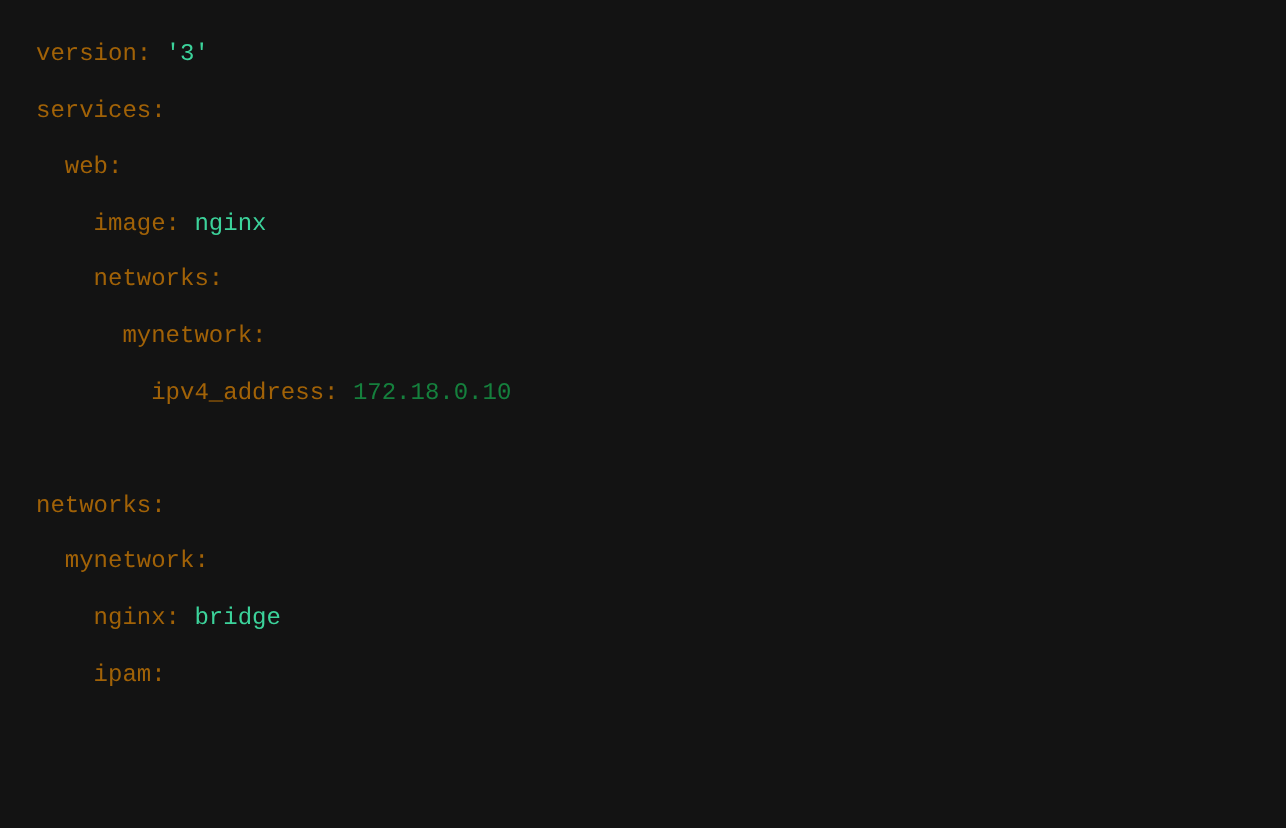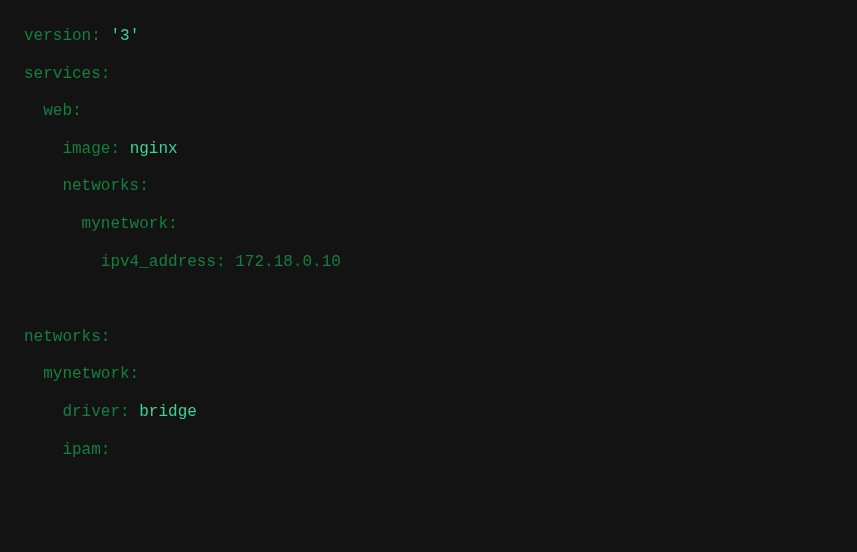--- a/index.html
+++ b/index.html
@@ -15,21 +15,21 @@
       padding: 18px 24px;
       color: #e6e6e6;
       width: 857px;
       height: 552px;
       overflow: hidden;
     }
     .line {
       white-space: pre;
     }
     .key {
-      color: #15803d;
+      color: #a16207;
     }
     .string {
       color: #3cd39b;
     }
     .number {
       color: #15803d;
     }
     .dash {
       color: #e6e6e6;
     }
@@ -41,15 +41,15 @@
   <div class="line"><span class="key">version:</span><span> </span><span class="string">'3'</span></div>
   <div class="line"><span class="key">services:</span></div>
   <div class="line"><span>  </span><span class="key">web:</span></div>
   <div class="line"><span>    </span><span class="key">image:</span><span> </span><span class="string">nginx</span></div>
   <div class="line"><span>    </span><span class="key">networks:</span></div>
   <div class="line"><span>      </span><span class="key">mynetwork:</span></div>
   <div class="line"><span>        </span><span class="key">ipv4_address:</span><span> </span><span class="number">172.18.0.10</span></div>
   <div class="line">&nbsp;</div>
   <div class="line"><span class="key">networks:</span></div>
   <div class="line"><span>  </span><span class="key">mynetwork:</span></div>
-  <div class="line"><span>    </span><span class="key">driver:</span><span> </span><span class="string">bridge</span></div>
+  <div class="line"><span>    </span><span class="key">nginx:</span><span> </span><span class="string">bridge</span></div>
   <div class="line"><span>    </span><span class="key">ipam:</span></div>
 </div>
 
 </body></html>

